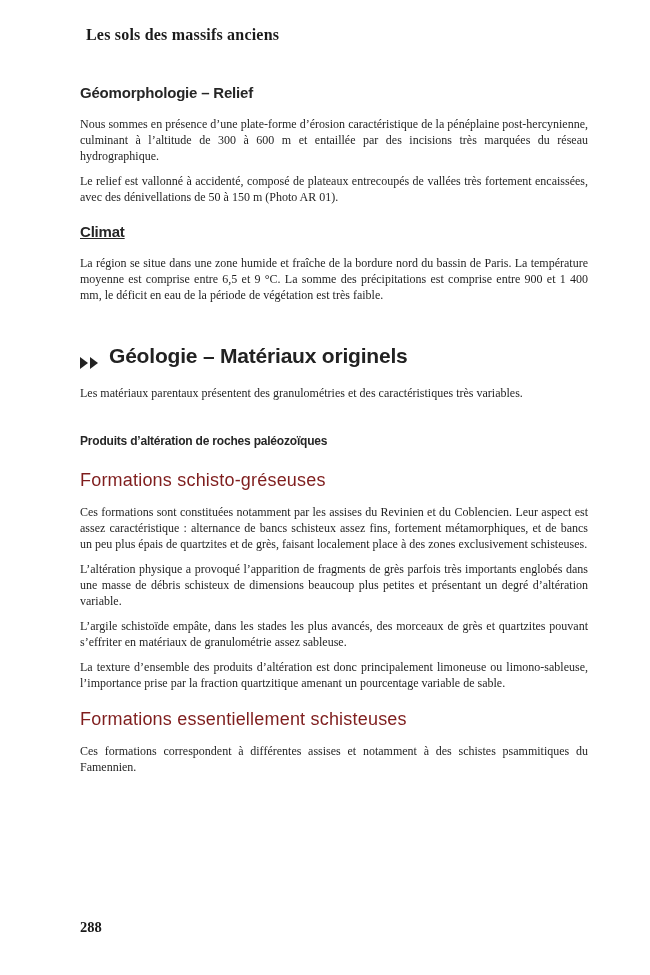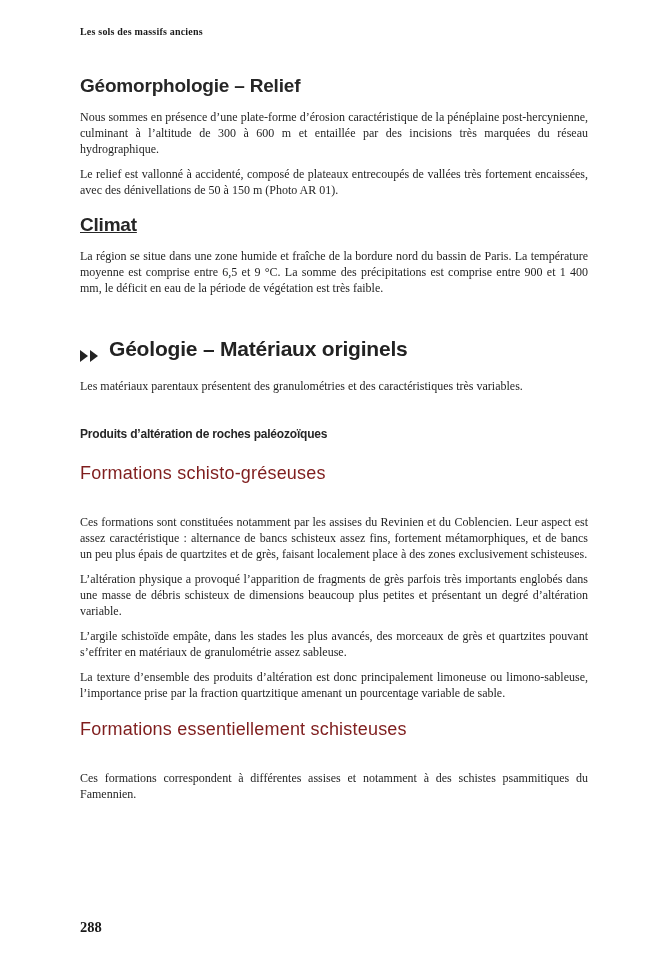--- a/index.html
+++ b/index.html
@@ -18,31 +18,32 @@
   .page {
     position: absolute;
     inset: 0;
     padding: 26px 62px 0 80px;
     box-sizing: border-box;
     background: #ffffff;
   }
   .running-title {
     font-family: "Liberation Serif", serif;
     font-weight: 700;
-    font-size: 10px;
+    font-size: 16px;
     letter-spacing: 0.2px;
     color: #1a1a1a;
+    margin-left: 6px;
   }
   .h-sans {
     font-family: "Liberation Sans", sans-serif;
     color: #262626;
     letter-spacing: -0.2px;
   }
   h2.section {
-    font-size: 19px;
+    font-size: 15px;
     font-weight: 700;
     margin: 38px 0 0 0;
     line-height: 22px;
   }
   h2.section.climat { margin-top: 16px; text-decoration: underline; }
   h1.chapter {
     font-size: 21px;
     font-weight: 700;
     margin: 40px 0 0 0;
     line-height: 26px;
@@ -78,21 +79,21 @@
   }
   h4.subsubsection.second { margin-top: 17px; }
   p.body-text {
     font-size: 12px;
     line-height: 16px;
     text-align: justify;
     margin: 9px 0 0 0;
   }
   p.body-text.after-heading { margin-top: 12px; }
   p.body-text.lead { margin-top: 16px; }
-  p.body-text.after-sub { margin-top: 30px; }
+  p.body-text.after-sub { margin-top: 13px; }
   .page-number {
     position: absolute;
     left: 80px;
     top: 919px;
     font-family: "Liberation Serif", serif;
     font-weight: 700;
     font-size: 14.5px;
     color: #1a1a1a;
   }
 </style>

